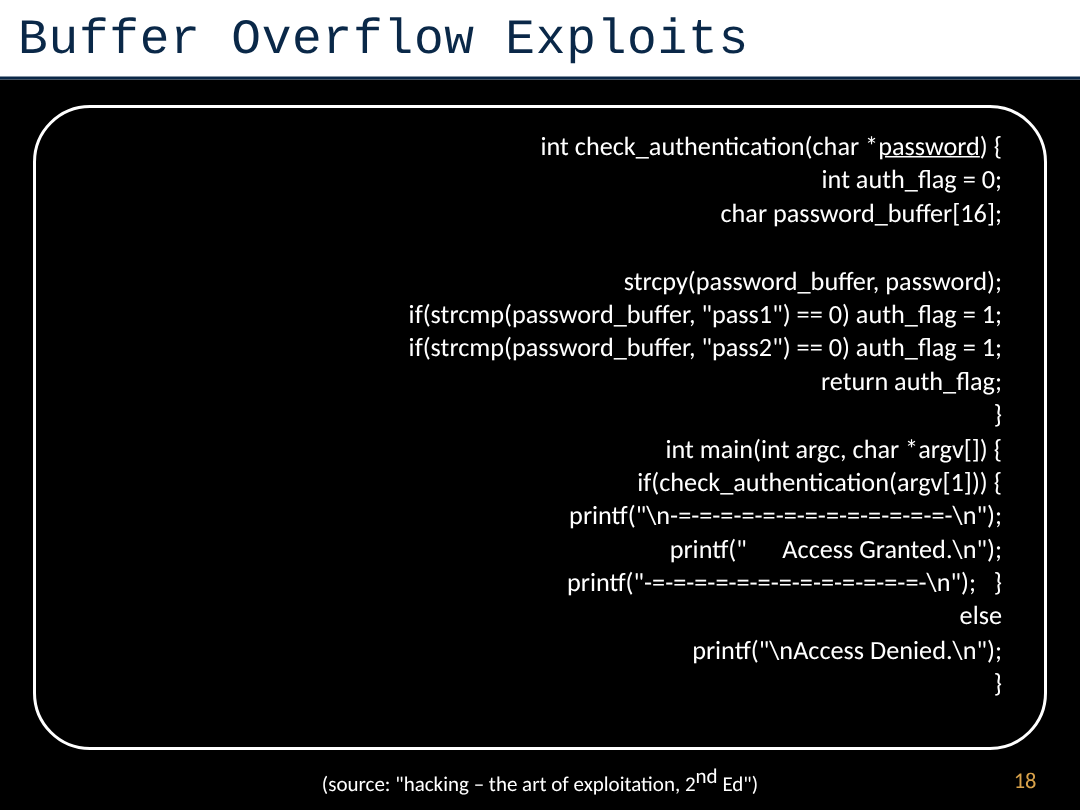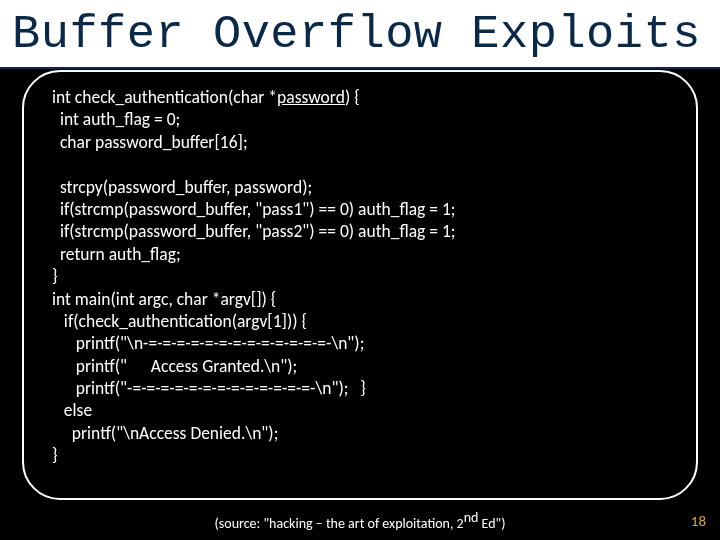--- a/index.html
+++ b/index.html
@@ -15,38 +15,39 @@
   .slide {
     position: relative;
     width: 720px;
     height: 540px;
     box-sizing: border-box;
   }
   .title {
     font-family: "Courier New", "Consolas", monospace;
     color: #0a2848;
     background: #fff;
-    font-size: 47px;
+    font-size: 33px;
     font-weight: normal;
     padding: 8px 12px 6px 12px;
     width: 100%;
     box-sizing: border-box;
     border-bottom: 2px solid #0a2848;
     letter-spacing: 0.5px;
   }
   .box {
     position: absolute;
     left: 22px;
     right: 22px;
     top: 70px;
     bottom: 40px;
     border: 2px solid #fff;
     border-radius: 38px;
     padding: 14px 28px 10px 28px;
     box-sizing: border-box;
+    text-align: right;
   }
   .code {
     font-family: "Segoe UI", "Calibri", sans-serif;
     font-size: 17.5px;
     line-height: 1.28;
     color: #fff;
     white-space: pre;
   }
   .under { text-decoration: underline; }
   .source {
@@ -54,21 +55,21 @@
     bottom: 8px;
     left: 0;
     right: 0;
     text-align: center;
     font-size: 14px;
     color: #fff;
   }
   .sup { font-size: 14px; vertical-align: super; }
   .pagenum {
     position: absolute;
-    right: 14px;
+    right: 29px;
     bottom: 10px;
     color: #d9a24a;
     font-size: 15px;
   }
 </style>
 </head>
 <body>
 
 <div class="slide">
 

